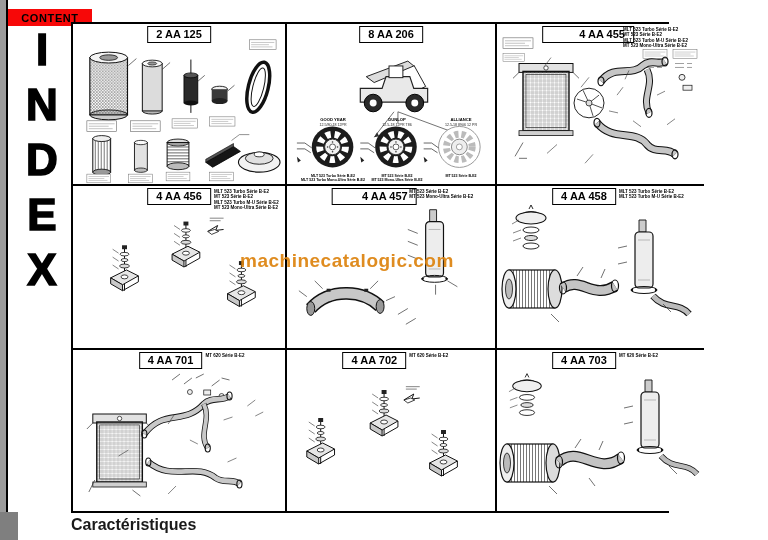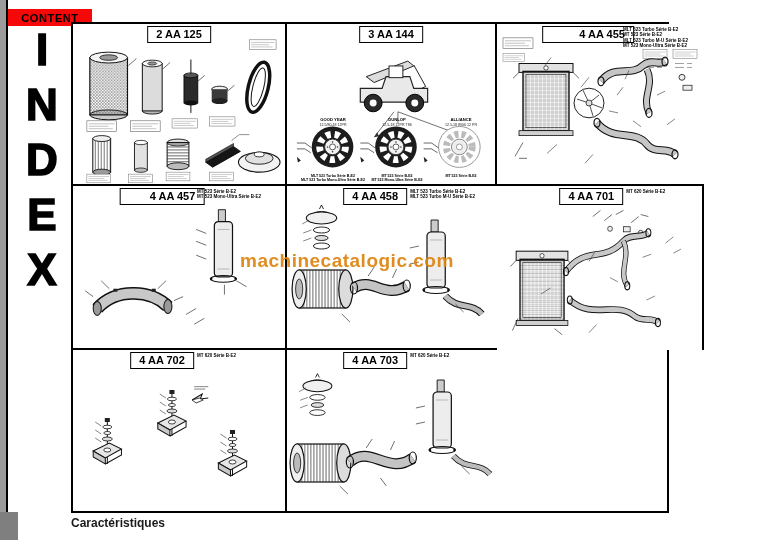--- a/index.html
+++ b/index.html
@@ -45,21 +45,21 @@
   .tcap .brand { font-weight:bold; font-size:4.2px; line-height:4.8px; }
   .tcap .size  { font-size:3.6px; line-height:4.2px; color:#222; }
   .tmod { position:absolute; text-align:center; width:92px; font-weight:bold;
           font-size:3.6px; line-height:4.1px; z-index:5; }
 
   .watermark { position:absolute; left:240px; top:250px; z-index:40;
                font-weight:bold; font-size:19px; color:#dd830e; opacity:.92;
                letter-spacing:0.5px; pointer-events:none; }
 
   .footer-caption { position:absolute; left:71px; top:516px; font-weight:bold;
-                    font-size:12px; color:#1a1a1a; }
+                    font-size:16px; color:#1a1a1a; }
 </style>
 </head>
 <body>
 
 <div class="page">
 
   <svg width="0" height="0" style="position:absolute" aria-hidden="true">
     <defs>
       <pattern id="pGrid" width="4" height="4" patternUnits="userSpaceOnUse">
         <path d="M0 0H4M0 2H4M0 0V4M2 0V4" stroke="#999" stroke-width="0.5"></path>
@@ -220,21 +220,21 @@
         <ellipse cx="188" cy="132" rx="5" ry="2.5" fill="#fff" stroke="#111" stroke-width="0.8"></ellipse>
         <path d="M160 118 l8 -6 M168 112 h10" stroke="#444" stroke-width="0.6"></path>
         <use href="#gLbl" transform="translate(14,152) scale(0.8)"></use>
         <use href="#gLbl" transform="translate(56,152) scale(0.8)"></use>
         <use href="#gLbl" transform="translate(94,150) scale(0.8)"></use>
         <use href="#gLbl" transform="translate(138,150) scale(0.8)"></use>
       </svg>
     </div>
 
     <div class="cell br bb">
-      <div class="hdr">3 AA 144</div>
+      <div class="hdr">8 AA 206</div>
       <svg class="art" viewBox="0 0 210 164" preserveAspectRatio="none">
         <g transform="translate(66,24)">
           <path d="M14 30 L56 14 L62 19 L22 36 Z" fill="#ddd" stroke="#222" stroke-width="1"></path>
           <path d="M8 42 L30 42 L34 30 L58 30 L62 42 L76 42 L76 56 L8 56 Z" fill="#e9e9e9" stroke="#222" stroke-width="1.2"></path>
           <rect x="37" y="19" width="14" height="12" fill="#fff" stroke="#222" stroke-width="1"></rect>
           <circle cx="21" cy="57" r="9" fill="#2a2a2a" stroke="#000"></circle>
           <circle cx="63" cy="57" r="9" fill="#2a2a2a" stroke="#000"></circle>
           <circle cx="21" cy="57" r="3.5" fill="#fff"></circle>
             <circle cx="63" cy="57" r="3.5" fill="#fff"></circle>
           <path d="M62 18 L74 40 L70 42" fill="none" stroke="#222" stroke-width="1"></path>
@@ -299,20 +299,35 @@
         <ellipse cx="100" cy="100" rx="3" ry="4.5" fill="none" stroke="#111" stroke-width="1.2"></ellipse>
         <ellipse cx="178" cy="132" rx="3" ry="4.5" fill="none" stroke="#111" stroke-width="1.2"></ellipse>
         <ellipse cx="152" cy="90" rx="3" ry="4.5" fill="none" stroke="#111" stroke-width="1.2"></ellipse>
         <circle cx="185" cy="54" r="3" fill="#eee" stroke="#111" stroke-width="0.8"></circle>
         <rect x="186" y="62" width="9" height="5" fill="#eee" stroke="#111" stroke-width="0.7"></rect>
         <path d="M60 122 l-10 9 M84 64 l8 -10 M120 72 l6 -8 M136 98 l8 6 M160 72 l8 -4 M96 132 l-8 9 M170 102 l8 -6 M48 42 l6 -8 M128 56 l4 -9 M112 88 l9 2" stroke="#333" stroke-width="0.6"></path>
         <path d="M26 120 l-8 14 M22 136 h8" stroke="#333" stroke-width="0.7"></path>
       </svg>
     </div>
 
+    <div class="cell br bb">
+      <div class="hdr">4 AA 456</div>
+      <div class="models">
+        <div>MLT 523 Turbo Série B-E2</div>
+        <div>MT 523 Série B-E2</div>
+        <div>MLT 523 Turbo M-U Série B-E2</div>
+        <div>MT 523 Mono-Ultra Série B-E2</div>
+      </div>
+      <svg class="art" viewBox="0 0 214 164" preserveAspectRatio="none">
+        <use href="#gArrow" transform="translate(136,40)"></use>
+        <use href="#gMount" transform="translate(52,64)"></use>
+        <use href="#gMount" transform="translate(114,40)"></use>
+        <use href="#gMount" transform="translate(170,80)"></use>
+      </svg>
+    </div>
 
     <div class="cell br bb">
       <div class="hdr" style="left:42%;padding-left:29px;">4 AA 457</div>
       <div class="models" style="left:calc(42% + 35px);">
         <div>MT 523 Série B-E2</div>
         <div>MT 523 Mono-Ultra Série B-E2</div>
       </div>
       <svg class="art" viewBox="0 0 210 164" preserveAspectRatio="none">
         <use href="#gMuf" transform="translate(140,36)"></use>
         <path d="M132 48 l-10 -4 M132 60 l-10 -4 M132 74 l-10 -4 M162 96 l10 6 M150 100 l0 10" stroke="#333" stroke-width="0.7"></path>

